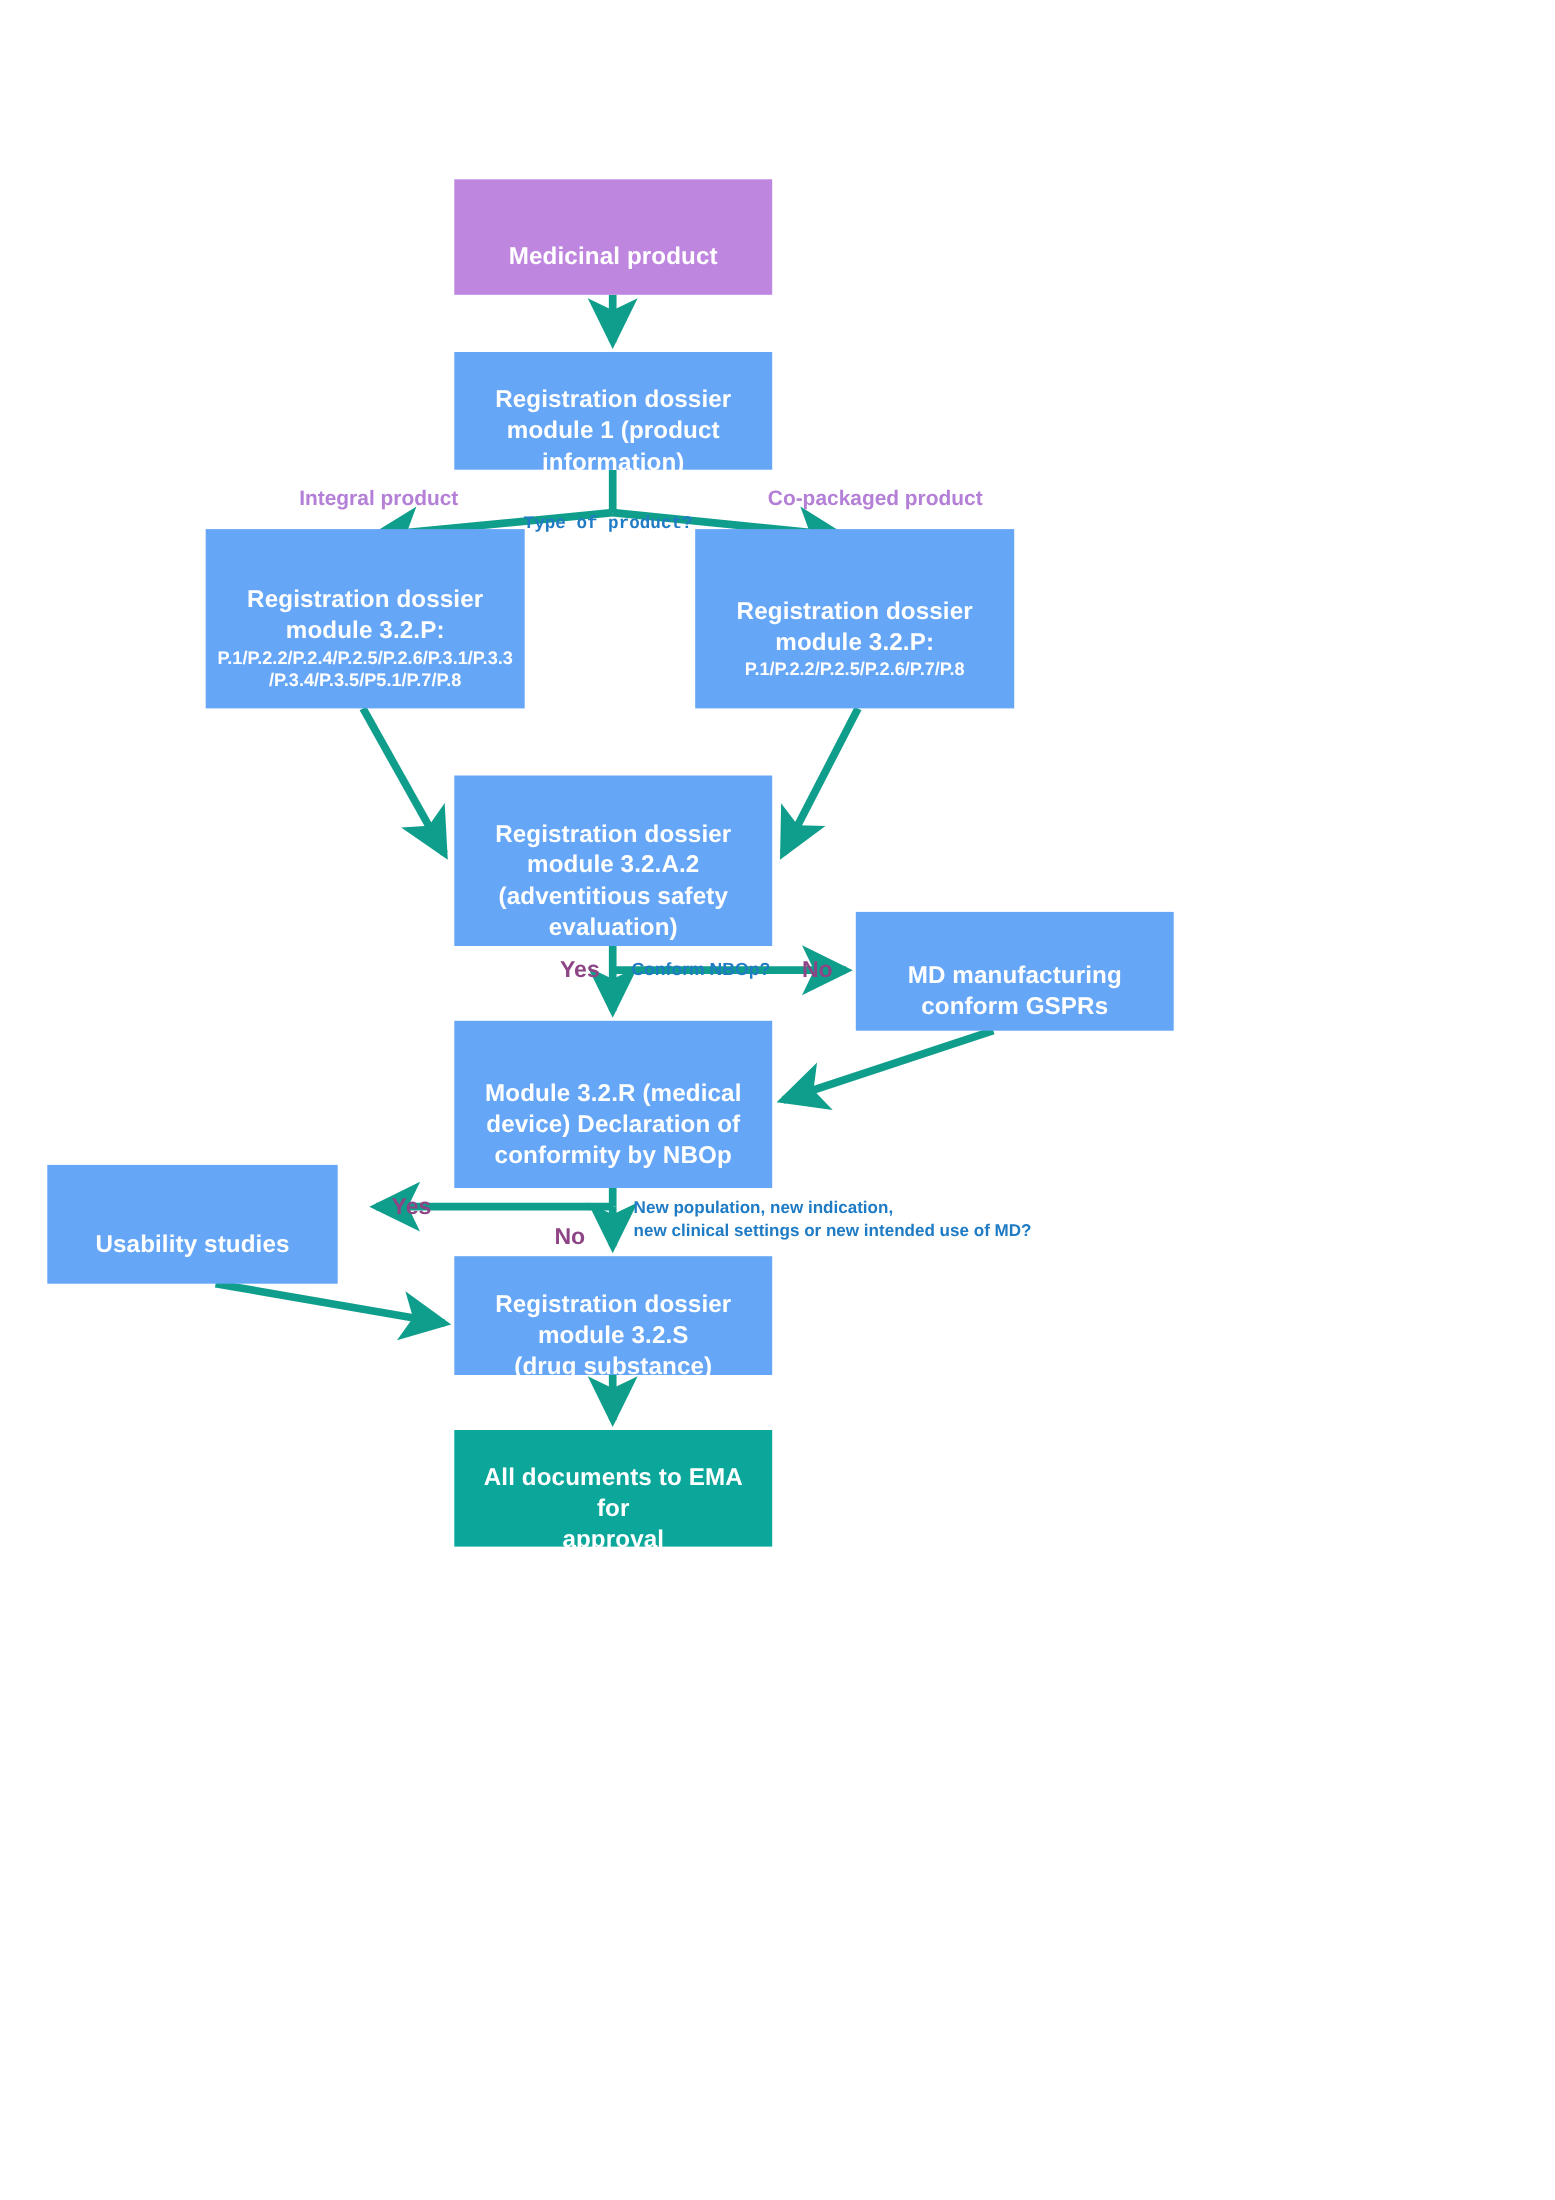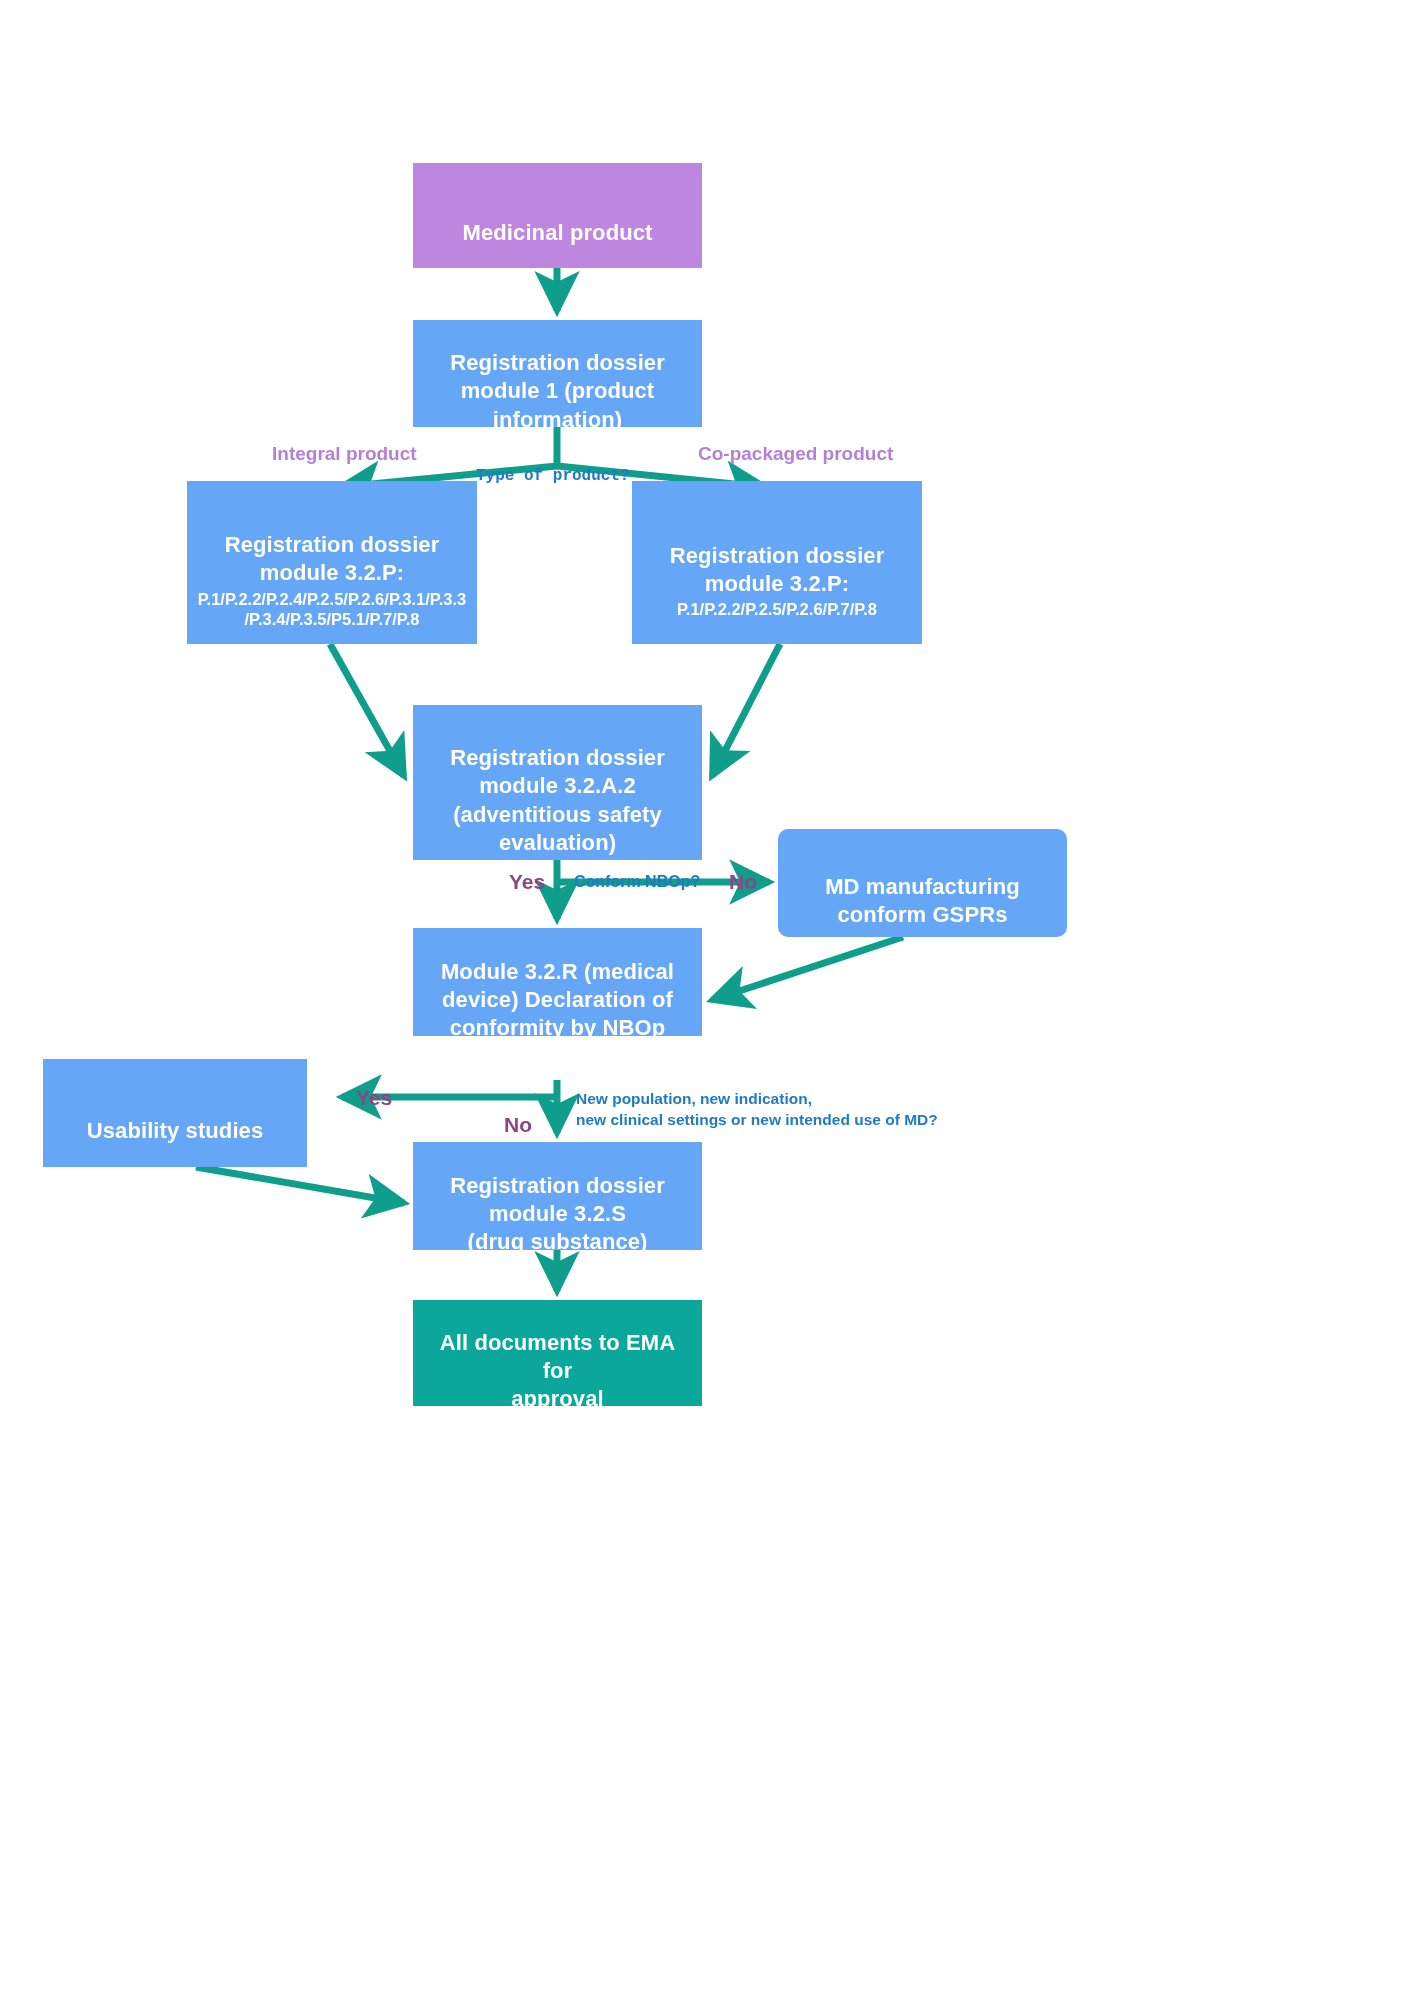--- a/index.html
+++ b/index.html
@@ -134,25 +134,25 @@
 
   <div class="node-box" style="left:632px; top:481px; width:290px; height:163px; background:#66a6f7;">
     <div class="node-title">Registration dossier<br>module 3.2.P:</div>
     <div class="node-sub">P.1/P.2.2/P.2.5/P.2.6/P.7/P.8</div>
   </div>
 
   <div class="node-box" style="left:413px; top:705px; width:289px; height:155px; background:#66a6f7;">
     <div class="node-title">Registration dossier<br>module 3.2.A.2<br>(adventitious safety<br>evaluation)</div>
   </div>
 
-  <div class="node-box" style="left:778px; top:829px; width:289px; height:108px; background:#66a6f7;border-radius:10px;">
+  <div class="node-box" style="left:778px; top:829px; width:289px; height:108px; background:#66a6f7;">
     <div class="node-title">MD manufacturing<br>conform GSPRs</div>
   </div>
 
-  <div class="node-box" style="left:413px; top:928px; width:289px; height:108px; background:#66a6f7;">
+  <div class="node-box" style="left:413px; top:928px; width:289px; height:152px; background:#66a6f7;">
     <div class="node-title">Module 3.2.R (medical<br>device) Declaration of<br>conformity by NBOp</div>
   </div>
 
   <div class="node-box" style="left:43px; top:1059px; width:264px; height:108px; background:#66a6f7;">
     <div class="node-title">Usability studies</div>
   </div>
 
   <div class="node-box" style="left:413px; top:1142px; width:289px; height:108px; background:#66a6f7;">
     <div class="node-title">Registration dossier<br>module 3.2.S<br>(drug substance)</div>
   </div>

